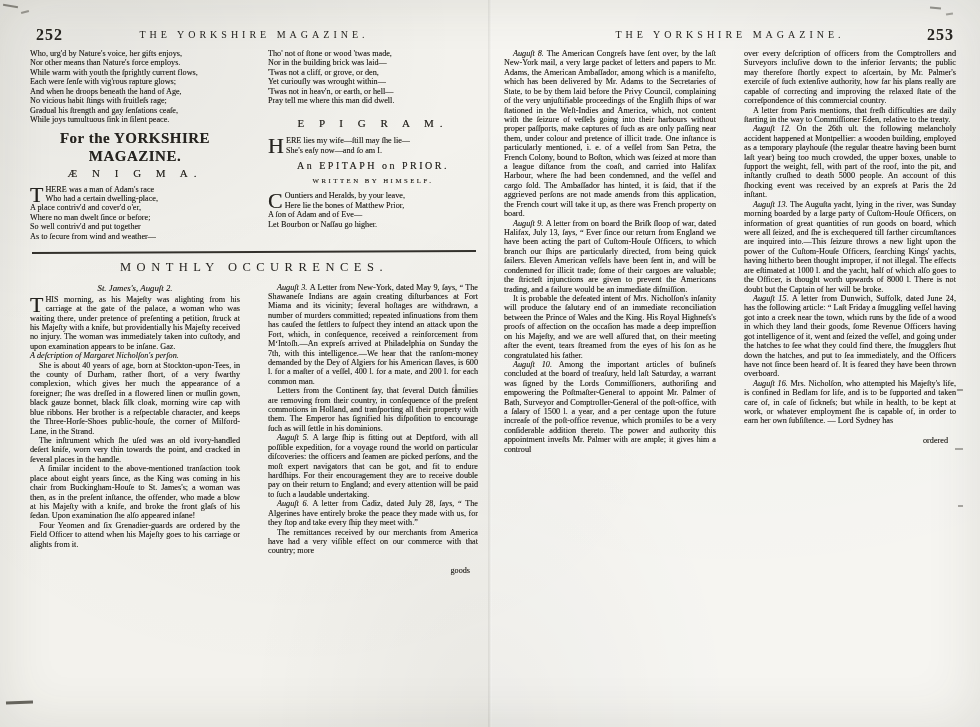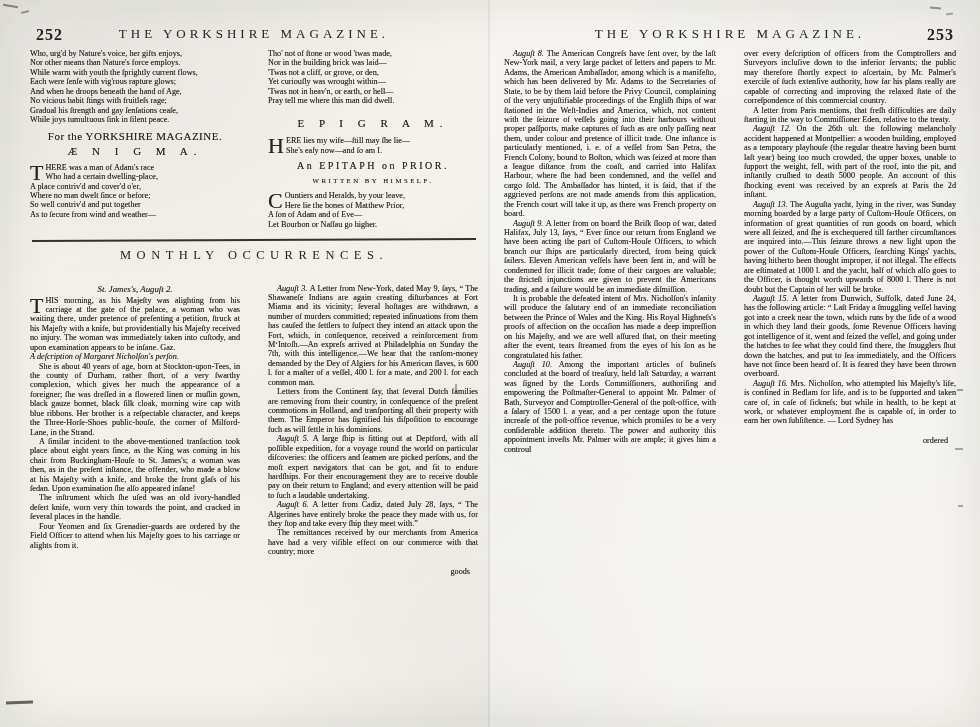--- a/index.html
+++ b/index.html
@@ -16,39 +16,39 @@
   }
   body::after{
     content:"";position:absolute;inset:0;pointer-events:none;
     box-shadow:inset 0 0 55px rgba(60,55,45,0.12);
   }
   .spread{display:flex;width:100%;height:100%;}
   .page{box-sizing:border-box;width:50%;position:relative;}
   .page-left{padding:24px 12px 0 30px;}
   .page-right{padding:24px 24px 0 14px;background:rgba(255,255,255,0.25);}
   .page-header{position:relative;text-align:center;margin-bottom:7px;height:18px;}
-  .masthead{font-size:13px;letter-spacing:4px;white-space:nowrap;text-align:right;}
+  .masthead{font-size:10px;letter-spacing:4px;white-space:nowrap;text-align:right;}
   .page-num{position:absolute;top:2px;font-size:16px;font-weight:bold;letter-spacing:1px;}
   .page-left .page-num{left:6px;}
   .page-right .page-num{right:2px;}
   .cols{display:flex;gap:28px;}
   .col{flex:1 1 0;min-width:0;font-size:8.2px;line-height:1.15;text-align:justify;
        text-shadow:0 0 0.4px rgba(40,35,25,0.5);}
   .pline{padding-left:26px;text-indent:-26px;}
   .vline{padding-left:0;}
   .poem-block{margin-top:1px;}
   .dropcap{float:left;font-size:22px;line-height:17px;padding:1px 2px 0 0;}
   .center{text-align:center;}
-  .for-heading{font-size:11px;margin:6px 0 2px;letter-spacing:0.5px;}
+  .for-heading{font-size:15px;margin:6px 0 2px;letter-spacing:0.5px;font-weight:bold;}
   .aenigma-heading{font-size:11px;letter-spacing:6px;margin:2px 0 5px;}
   .epigram-heading{font-size:11px;letter-spacing:6px;margin:11px 0 7px;}
   .epitaph-heading{font-size:10px;letter-spacing:2.5px;margin:5px 0 5px;}
   .epitaph-sub{font-size:6.8px;letter-spacing:2.5px;margin:0 0 7px;}
   .rule{height:1.5px;background:#33312c;margin:10px 2px 2px;transform:rotate(-0.25deg);}
-  .section-title{text-align:center;font-size:12.5px;letter-spacing:5.5px;margin:7px 0 21px;}
+  .section-title{text-align:center;font-size:12.5px;letter-spacing:5.5px;margin:7px 0 8px;}
   .dateline{text-align:center;font-style:italic;font-size:8.8px;margin:0 0 2px;}
   .para{margin:0;text-indent:9px;}
   .noindent{text-indent:0;}
   .italic{font-style:italic;}
   .lead{font-style:italic;}
   .lead:not(:empty)::after{content:" ";}
   .catchword{text-align:right;padding-right:8px;margin-top:10px;}
   .seam{position:absolute;left:488px;top:0;width:4px;height:100%;pointer-events:none;
         background:linear-gradient(90deg,rgba(0,0,0,0.07),rgba(0,0,0,0.02) 60%,rgba(255,255,255,0.3));}
   .artifact{position:absolute;background:#3a372f;pointer-events:none;}
@@ -120,22 +120,22 @@
     <div class="section-title">MONTHLY OCCURRENCES.</div>
 
     <div class="cols">
       <div class="col">
         <div class="dateline">St. James's, Auguſt 2.</div>
         <p class="para noindent">
           <span class="dropcap">T</span><span>HIS morning, as his Majeſty was alighting from his carriage at the gate of the palace, a woman who was waiting there, under pretence of preſenting a petition, ſtruck at his Majeſty with a knife, but providentially his Majeſty received no injury. The woman was immediately taken into cuſtody, and upon examination appears to be inſane. Gaz.</span>
         </p>
         <p class="para noindent italic">A deſcription of Margaret Nicholſon's perſon.</p>
         <p class="para">She is about 40 years of age, born at Stockton-upon-Tees, in the county of Durham, rather ſhort, of a very ſwarthy complexion, which gives her much the appearance of a foreigner; ſhe was dreſſed in a flowered linen or muſlin gown, black gauze bonnet, black ſilk cloak, morning wire cap with blue ribbons. Her brother is a reſpectable character, and keeps the Three-Horſe-Shoes public-houſe, the corner of Milford-Lane, in the Strand.</p>
+        <p class="para">The inſtrument which ſhe uſed was an old ivory-handled deſert knife, worn very thin towards the point, and cracked in ſeveral places in the handle.</p>
         <p class="para">A ſimilar incident to the above-mentioned tranſaction took place about eight years ſince, as the King was coming in his chair from Buckingham-Houſe to St. James's; a woman was then, as in the preſent inſtance, the offender, who made a blow at his Majeſty with a knife, and broke the front glaſs of his ſedan. Upon examination ſhe alſo appeared inſane!</p>
-        <p class="para">The inſtrument which ſhe uſed was an old ivory-handled deſert knife, worn very thin towards the point, and cracked in ſeveral places in the handle.</p>
         <p class="para">Four Yeomen and ſix Grenadier-guards are ordered by the Field Officer to attend when his Majeſty goes to his carriage or alights from it.</p>
       </div>
 
       <div class="col">
         <p class="para">
           <span class="lead">Auguſt 3.</span><span>A Letter from New-York, dated May 9, ſays, “ The Shawaneſe Indians are again creating diſturbances at Fort Miama and its vicinity; ſeveral hoſtages are withdrawn, a number of murders committed; repeated inſinuations from them has cauſed the ſettlers to ſuſpect they intend an attack upon the Fort, which, in conſequence, received a reinforcement from M‘Intoſh.—An expreſs arrived at Philadelphia on Sunday the 7th, with this intelligence.—We hear that the ranſom-money demanded by the Dey of Algiers for his American ſlaves, is 600 l. for a maſter of a veſſel, 400 l. for a mate, and 200 l. for each common man.</span>
         </p>
         <p class="para">
           <span class="lead"></span><span>Letters from the Continent ſay, that ſeveral Dutch families are removing from their country, in conſequence of the preſent commotions in Holland, and tranſporting all their property with them. The Emperor has ſignified his diſpoſition to encourage ſuch as will ſettle in his dominions.</span>
         </p>

